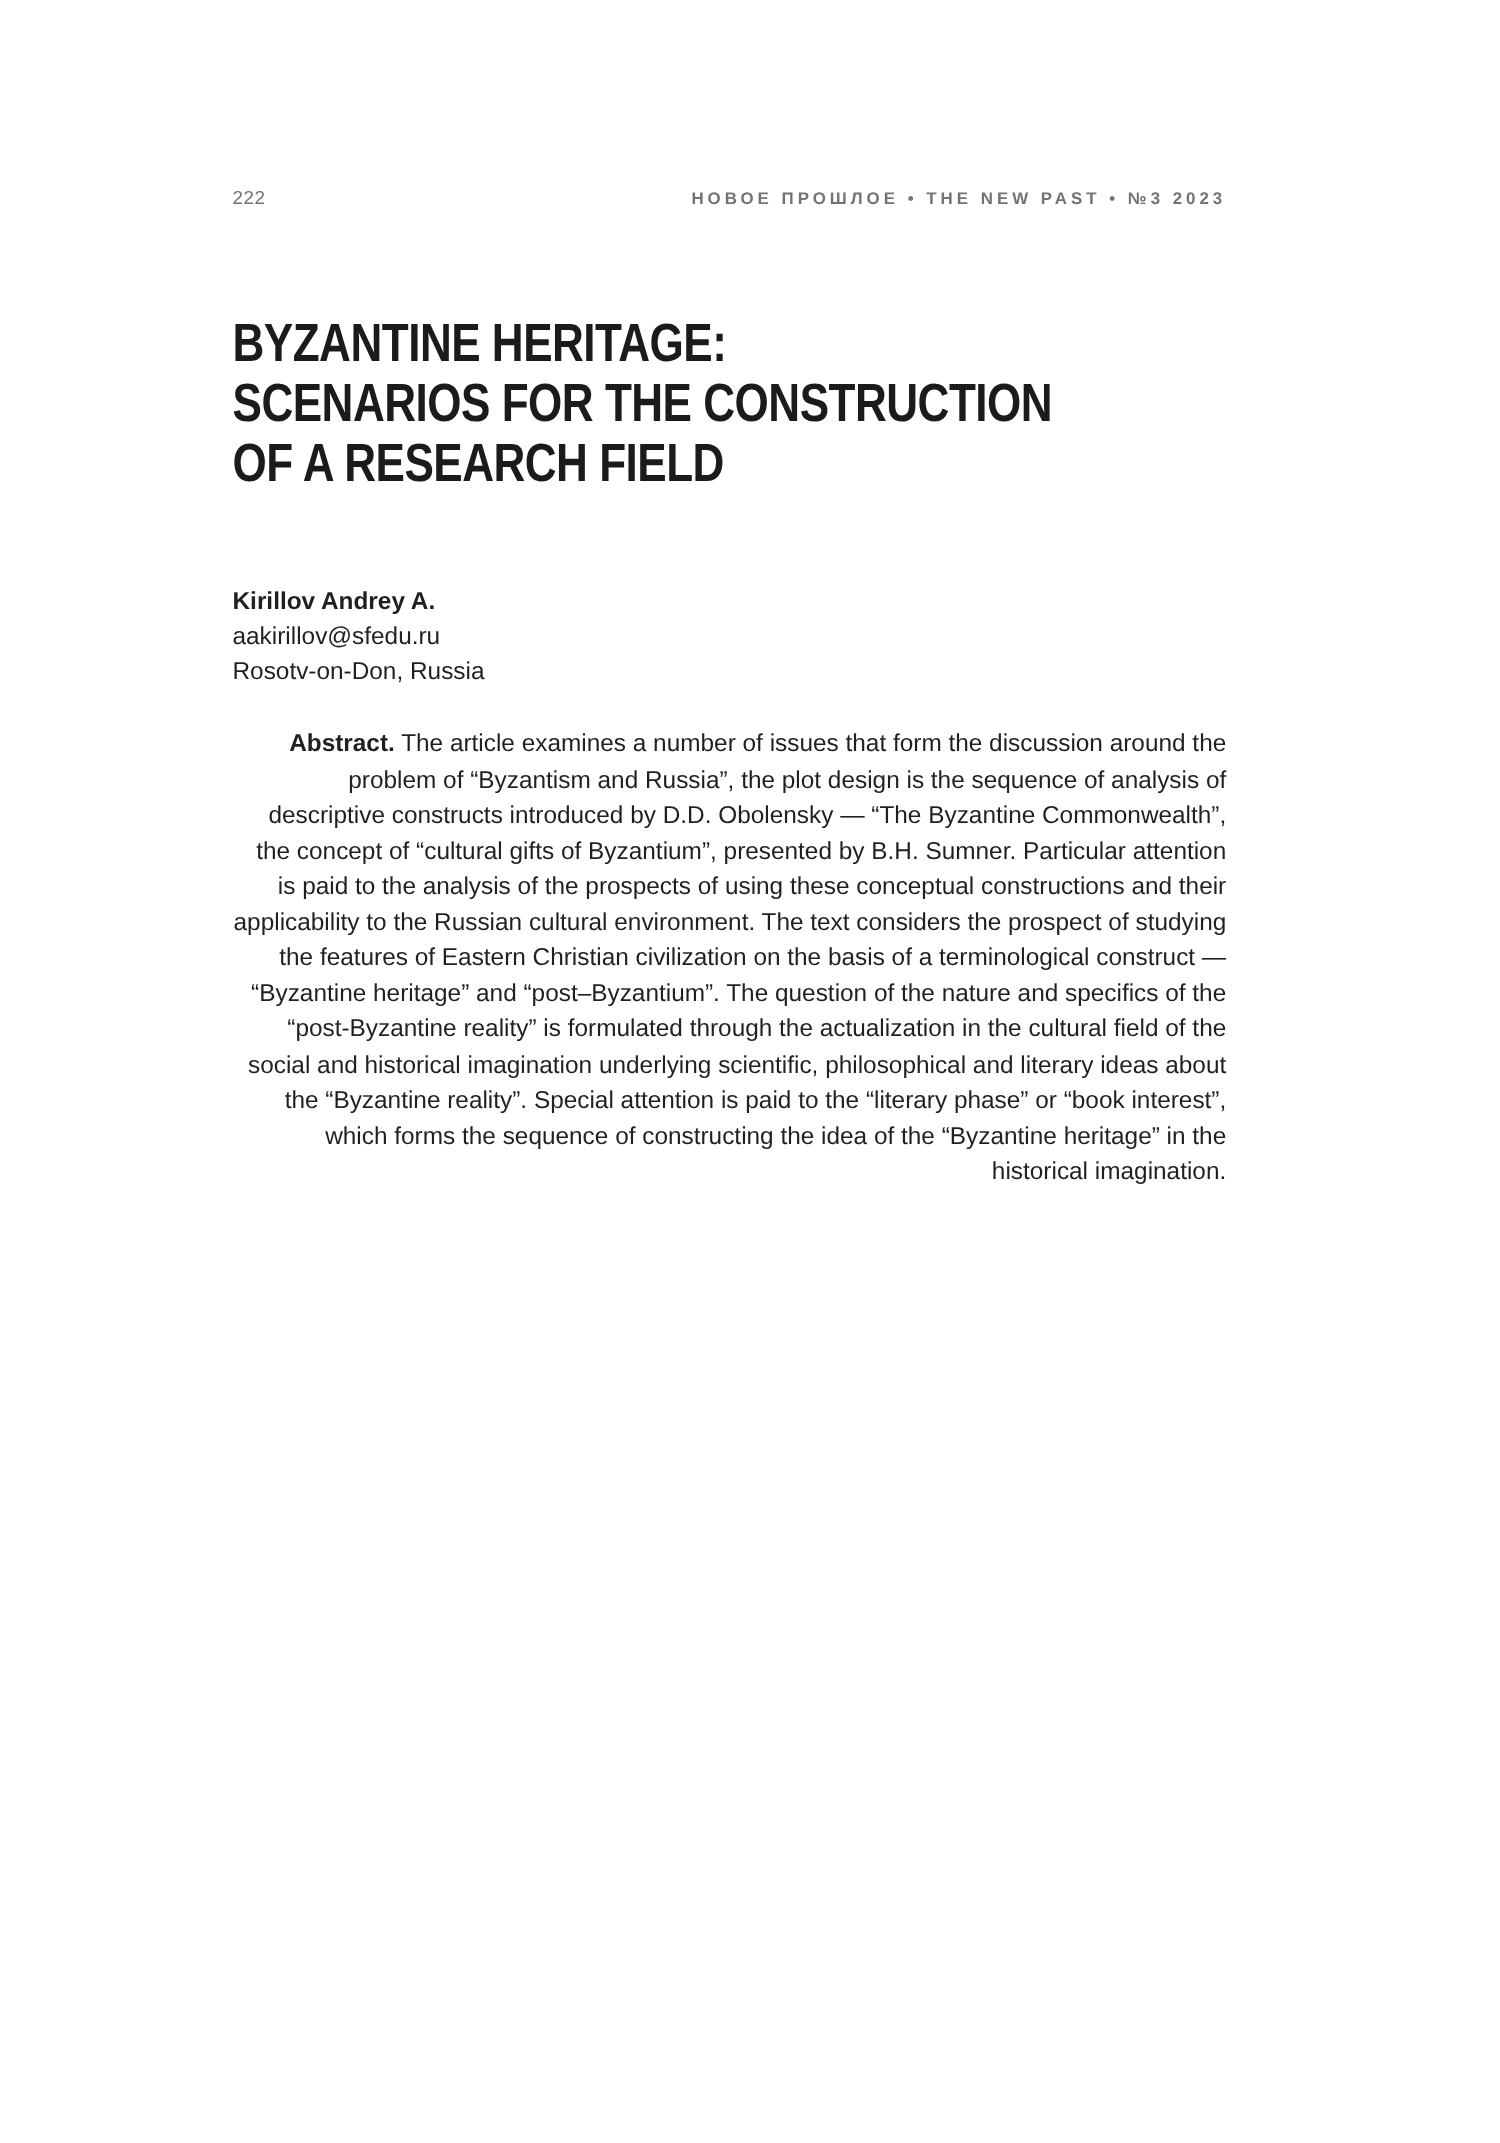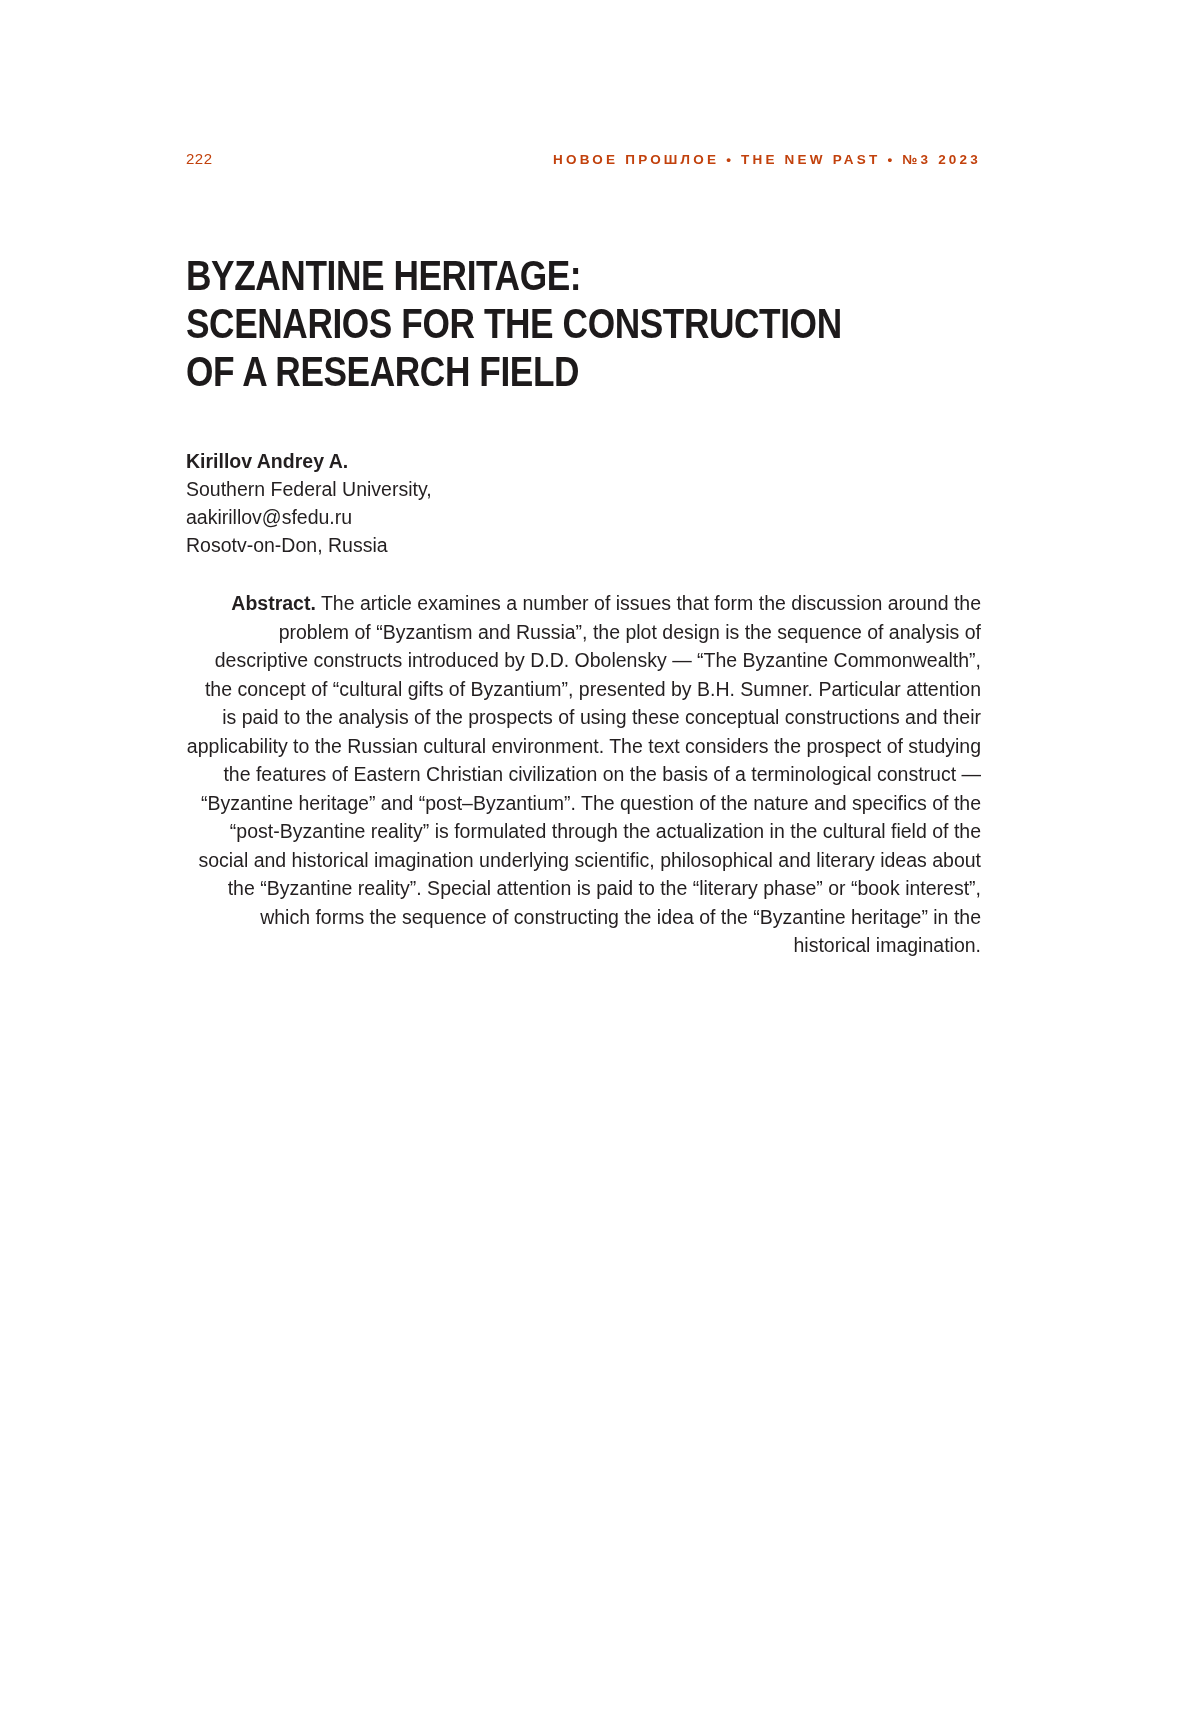--- a/index.html
+++ b/index.html
@@ -18,21 +18,21 @@
     left: 186px;
     top: 0;
     width: 795px;
   }
   .page-header {
     display: flex;
     justify-content: space-between;
     align-items: baseline;
     padding-top: 150px;
     font-size: 15px;
-    color: #c2410c;
+    color: #737373;
   }
   .page-number {
     font-size: 15px;
     letter-spacing: 0.5px;
   }
   .journal-title {
     font-size: 13.5px;
     font-weight: bold;
     letter-spacing: 3.2px;
     white-space: nowrap;
@@ -43,21 +43,21 @@
     font-size: 43px;
     font-weight: bold;
     line-height: 48px;
     color: #1d1a1b;
     letter-spacing: -0.5px;
     transform: scaleX(0.82);
     transform-origin: top left;
     white-space: nowrap;
   }
   .author-block {
-    margin-top: 52px;
+    margin-top: 72px;
     font-size: 19.5px;
     line-height: 28px;
   }
   .author-name { font-weight: bold; }
   .paragraph {
     margin-top: 30px;
     font-size: 19.5px;
     line-height: 28.5px;
     text-align: right;
   }
@@ -75,21 +75,20 @@
     </div>
 
     <h1 class="article-title">
       <div>BYZANTINE HERITAGE:</div>
       <div>SCENARIOS FOR THE CONSTRUCTION</div>
       <div>OF A RESEARCH FIELD</div>
     </h1>
 
     <div class="author-block">
       <div class="author-name">Kirillov Andrey A.</div>
-      <div>Southern Federal University,</div>
       <div>aakirillov@sfedu.ru</div>
       <div>Rosotv-on-Don, Russia</div>
     </div>
 
     <p class="paragraph">
       <span class="para-label">Abstract.</span><span> The article examines a number of issues that form the discussion around the problem of “Byzantism and Russia”, the plot design is the sequence of analysis of descriptive constructs introduced by D.D. Obolensky — “The Byzantine Commonwealth”, the concept of “cultural gifts of Byzantium”, presented by B.H. Sumner. Particular attention is paid to the analysis of the prospects of using these conceptual constructions and their applicability to the Russian cultural environment. The text considers the prospect of studying the features of Eastern Christian civilization on the basis of a terminological construct — “Byzantine heritage” and “post–Byzantium”. The question of the nature and specifics of the “post-Byzantine reality” is formulated through the actualization in the cultural field of the social and historical imagination underlying scientific, philosophical and literary ideas about the “Byzantine reality”. Special attention is paid to the “literary phase” or “book interest”, which forms the sequence of constructing the idea of the “Byzantine heritage” in the historical imagination.</span>
     </p>
 
 
   </div>

